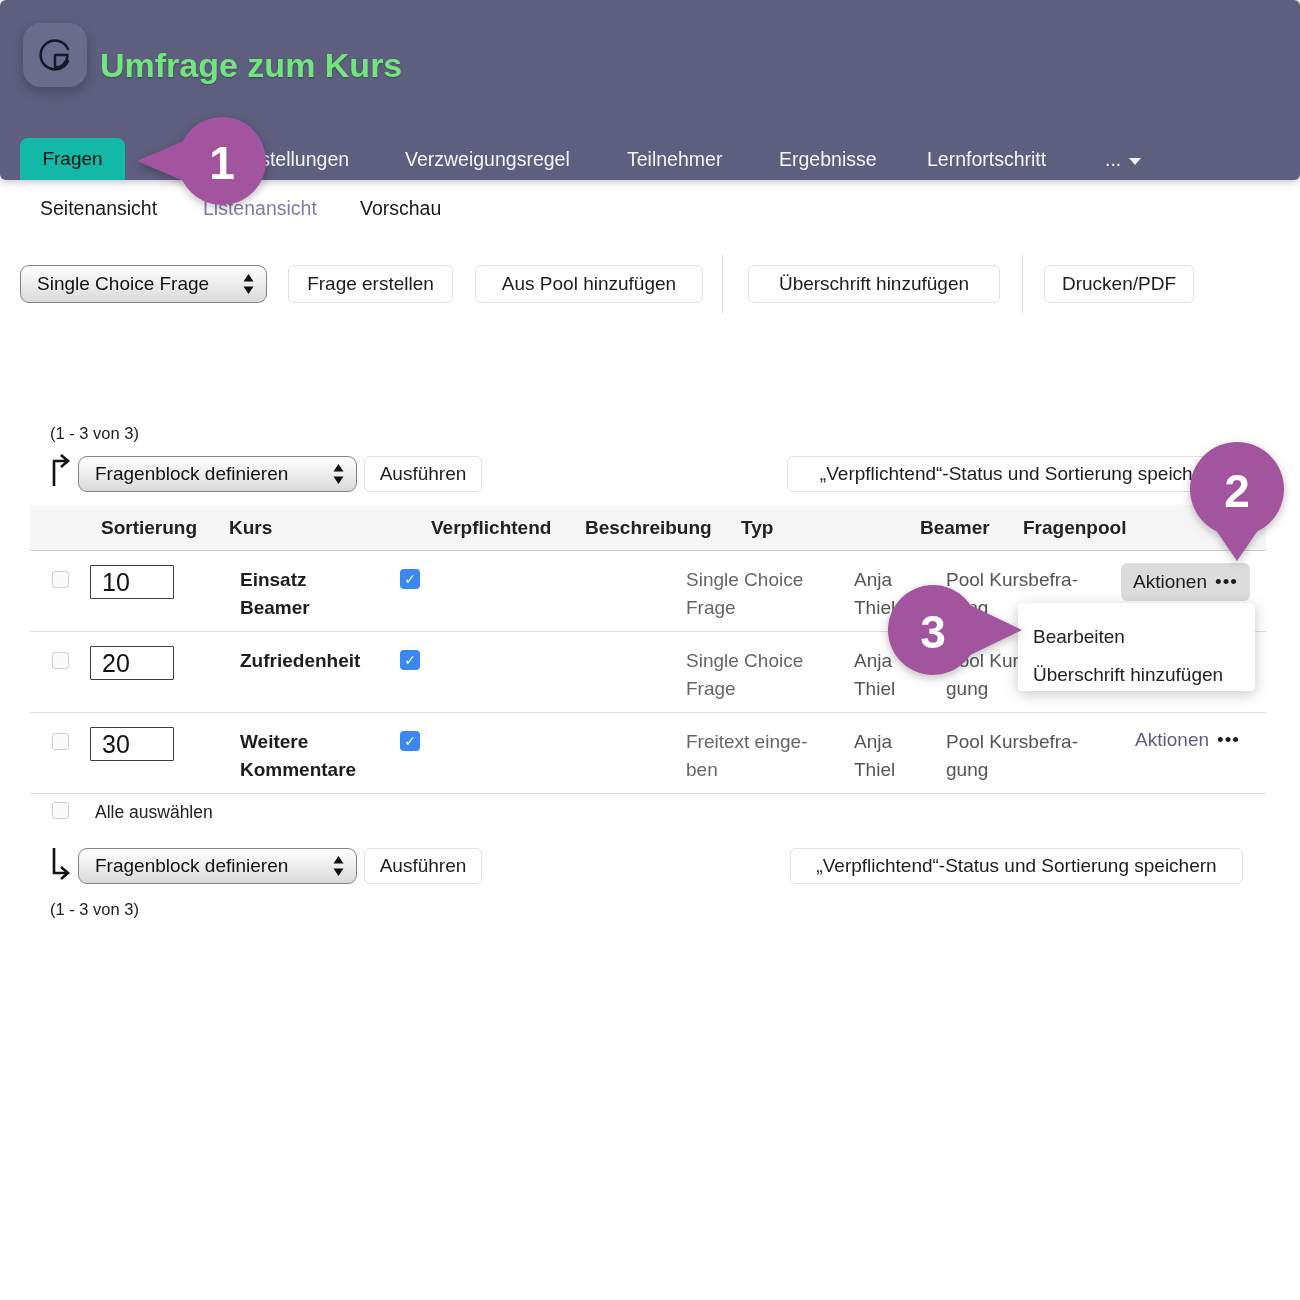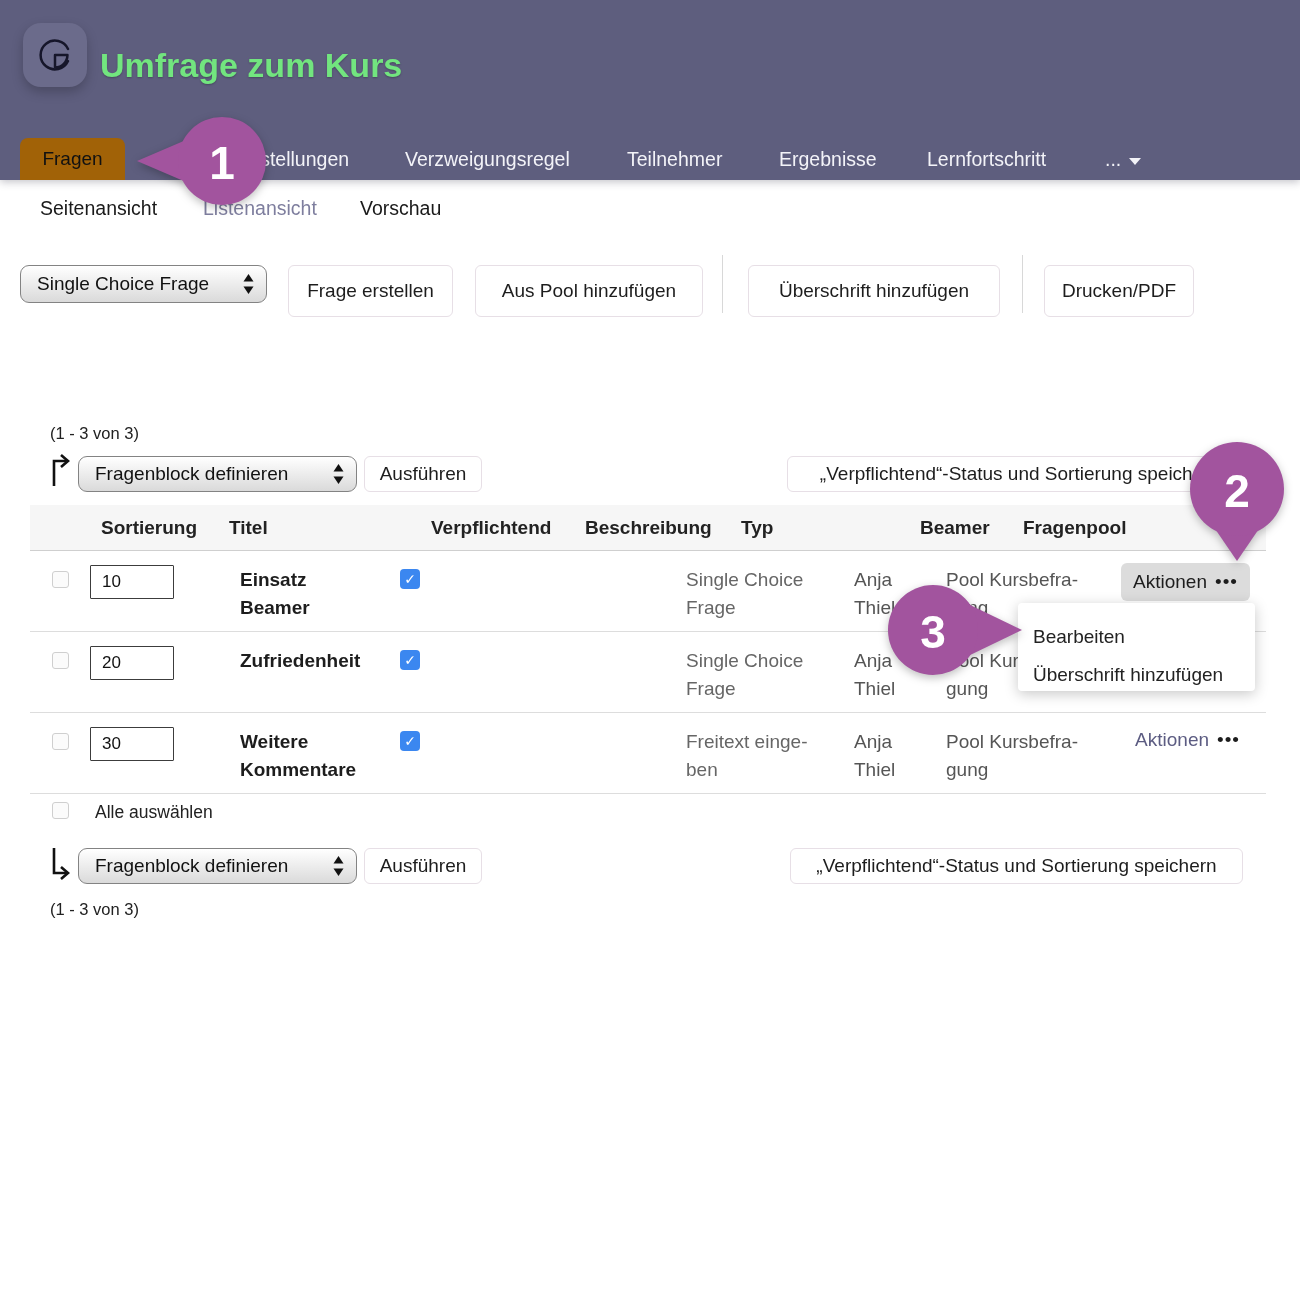--- a/index.html
+++ b/index.html
@@ -9,41 +9,42 @@
     font-family:"Liberation Sans","DejaVu Sans",sans-serif;
     color:#1d1d1d;
   }
   .abs{position:absolute;}
 
   
   .topbar{
     left:0;top:0;width:1300px;height:180px;
     background:#5e5e7e;
     box-shadow:0 2px 8px rgba(40,40,60,.28);
+    border-radius:6px;
   }
   .logo-tile{
     left:23px;top:23px;width:64px;height:64px;border-radius:18px;
     background:#6b6b8b;
     box-shadow:0 5px 12px rgba(0,0,0,.22);
     display:flex;align-items:center;justify-content:center;
   }
   .app-title{
     left:100px;top:46px;font-size:34px;font-weight:700;color:#72e57f;
     text-shadow:0 1px 2px rgba(0,0,0,.25);
     white-space:nowrap;
   }
 
   
   .tab{
     top:138px;height:42px;line-height:42px;font-size:19.5px;color:#f3f3f8;
     white-space:nowrap;cursor:default;
   }
   .tab-active{
     left:20px;top:138px;width:105px;height:42px;line-height:42px;
-    background:#a16207;color:#111;border-radius:8px 8px 0 0;
+    background:#14b8a6;color:#111;border-radius:8px 8px 0 0;
     text-align:center;font-size:19px;
   }
   .caret-down{
     display:inline-block;width:0;height:0;margin-left:8px;margin-bottom:1px;
     border-left:6px solid transparent;border-right:6px solid transparent;
     border-top:7px solid #f3f3f8;
   }
 
   
   .subtab{top:194px;height:28px;line-height:28px;font-size:19.5px;color:#1a1a1a;white-space:nowrap;}
@@ -51,21 +52,21 @@
 
   
   .select{
     height:38px;border:1px solid #838383;border-radius:9px;
     background:linear-gradient(#ffffff,#dadada);
     box-shadow:inset 0 1px 0 #fff;
     display:flex;align-items:center;justify-content:space-between;
     font-size:19px;color:#111;padding:0 12px 0 16px;box-sizing:border-box;
   }
   .btn{
-    height:52px;border:1px solid #e7dfe6;border-radius:6px;background:#fff;
+    height:38px;border:1px solid #e7dfe6;border-radius:6px;background:#fff;
     display:flex;align-items:center;justify-content:center;
     font-size:19px;color:#1d1d1d;box-sizing:border-box;white-space:nowrap;
     overflow:hidden;
   }
   .vdivider{width:1px;background:#d8d8d8;top:255px;height:58px;}
 
   
   .paging{font-size:16.5px;color:#222;}
   .batch-arrow{width:26px;height:34px;}
 
@@ -89,21 +90,21 @@
   .c-title{padding:15px 36px 0 0;font-weight:600;color:#1d1d1d;line-height:28px;margin-left:33px;}
   .c-mand{padding:16px 0 0 2px;}
   .c-type{padding:15px 28px 0 0;color:#666;line-height:28px;}
   .c-author{padding:15px 10px 0 0;color:#555;line-height:28px;}
   .c-pool{padding:15px 34px 0 0;color:#555;line-height:28px;}
   .c-actions{position:relative;}
   .hyph{-webkit-hyphens:manual;hyphens:manual;}
 
   .sort-input{
     width:84px;height:34px;border:1.5px solid #3c3c3c;border-radius:1px;
-    font-family:inherit;font-size:17px;color:#111;padding:0 0 0 11px;box-sizing:border-box;
+    font-family:inherit;font-size:25px;color:#111;padding:0 0 0 11px;box-sizing:border-box;
     background:#fff;
   }
   .cb-off{
     display:inline-block;width:17px;height:17px;border:1px solid #cfcfcf;
     background:#fbfbfb;border-radius:3px;box-sizing:border-box;
   }
   .cb-on{
     display:inline-block;width:20px;height:20px;background:#3b87f0;border-radius:4px;
     color:#fff;text-align:center;line-height:20px;font-size:14px;font-weight:700;
   }
@@ -189,21 +190,21 @@
     <polygon points="0.5,13.5 10.5,13.5 5.5,21" fill="#111"></polygon>
   </svg>
 </div>
 <div class="abs btn" style="left:364px;top:456px;width:118px;height:36px;">Ausführen</div>
 <div class="abs btn" style="left:787px;top:456px;width:466px;height:36px;">„Verpflichtend“-Status und Sortierung speichern</div>
 
 <div class="abs table">
   <div class="gridrow thead">
     <div></div>
     <div class="h-sort">Sortierung</div>
-    <div>Titel</div>
+    <div>Kurs</div>
     <div>Verpflichtend</div>
     <div>Beschreibung</div>
     <div>Typ</div>
     <div>Beamer</div>
     <div>Fragenpool</div>
     <div></div>
   </div>
 
   <div class="gridrow trow">
     <div class="c-check"><span class="cb-off"></span></div>

